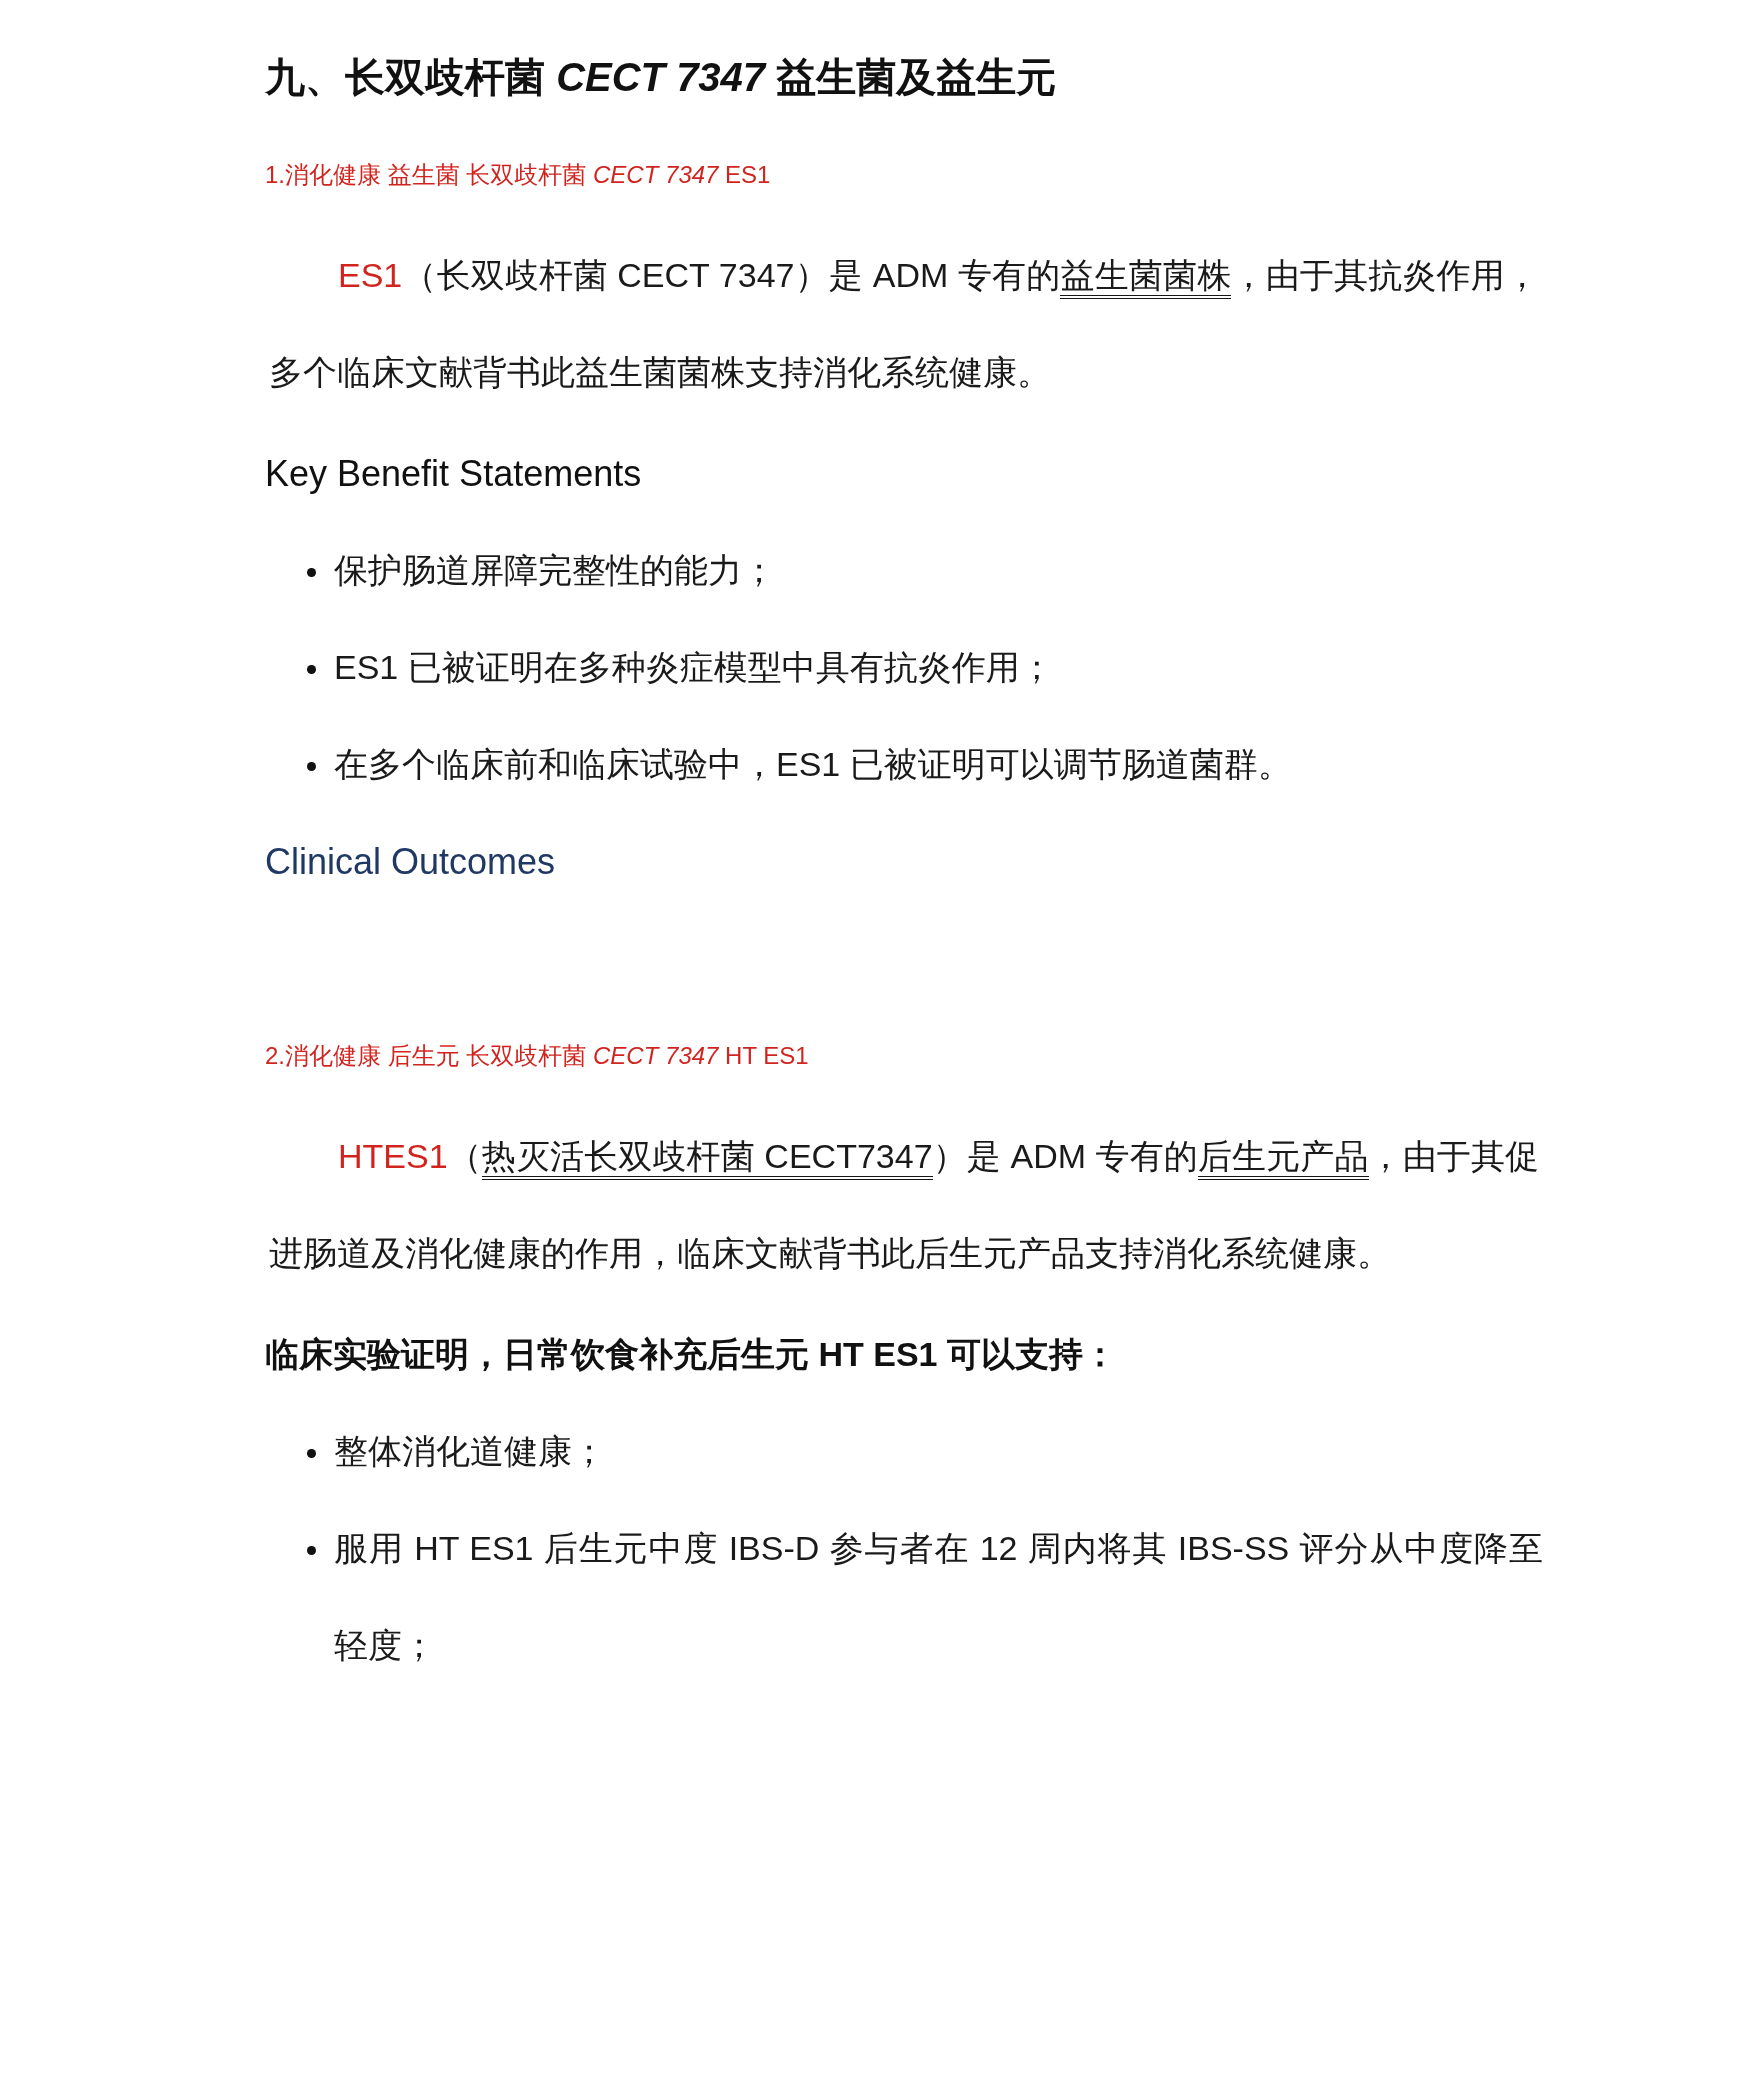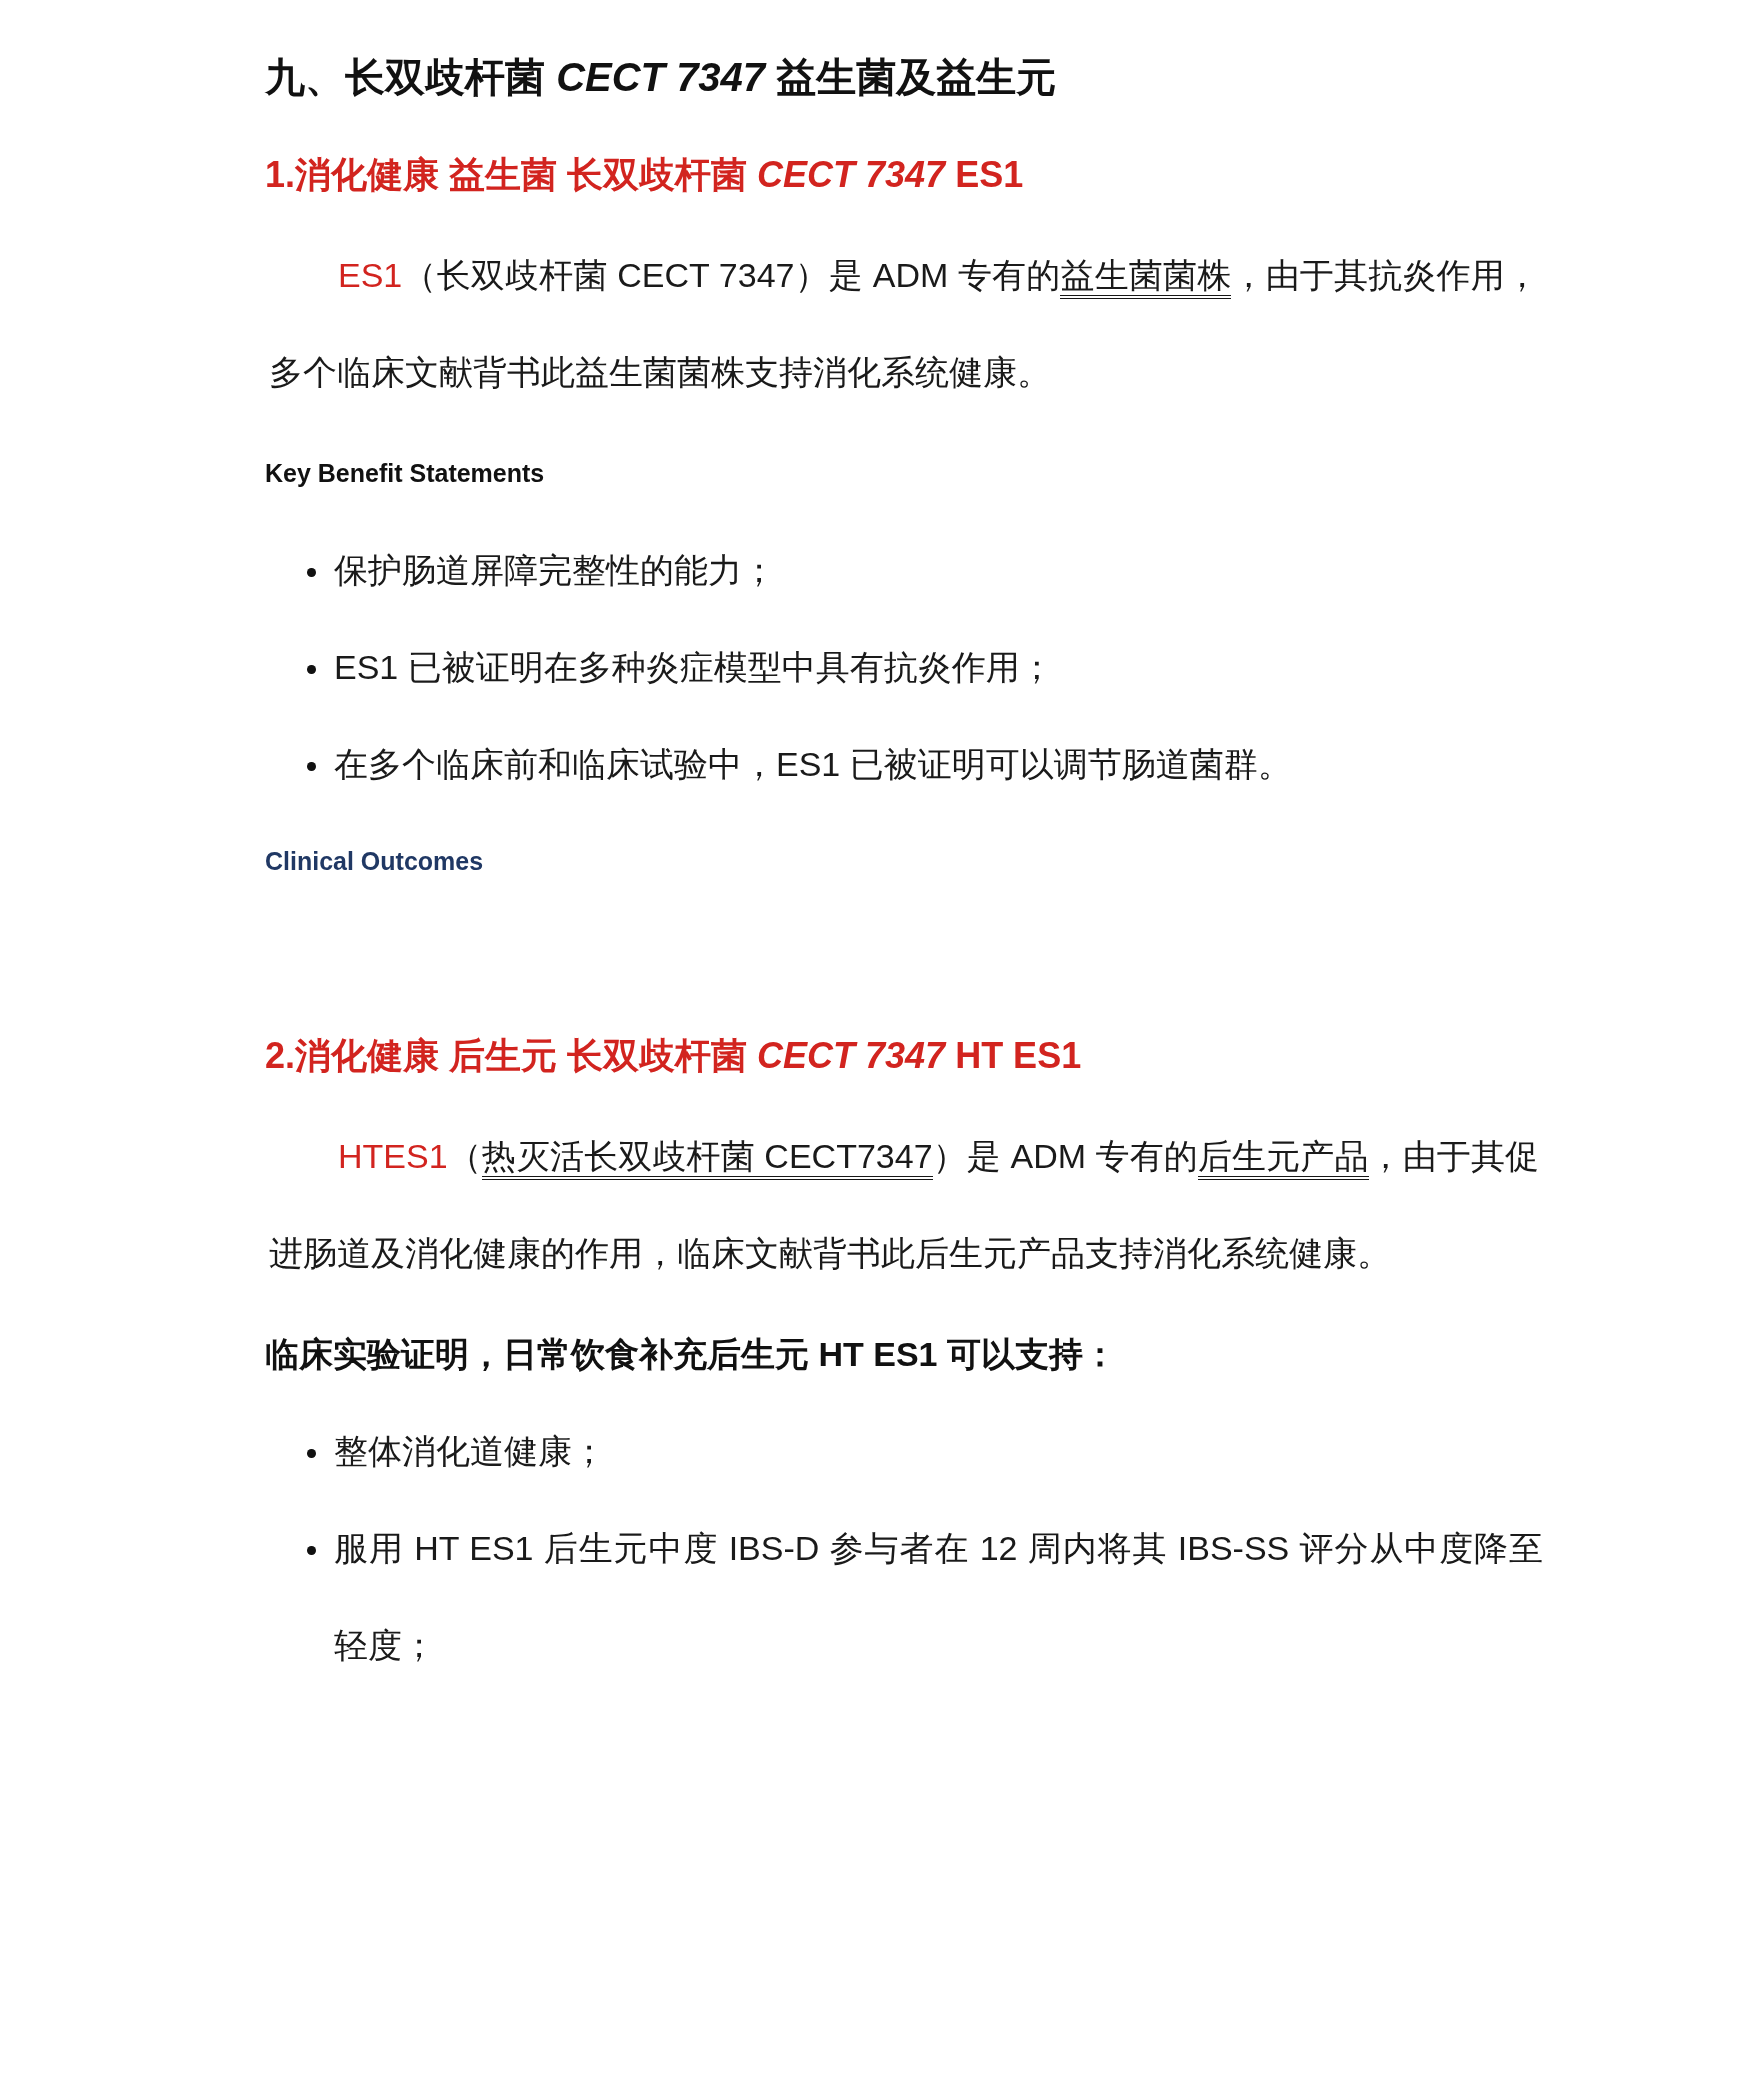--- a/index.html
+++ b/index.html
@@ -14,33 +14,33 @@
     width:1757px;height:1751px;
     padding:29px 214px 0 265px;
   }
   .line{line-height:97px;}
   .doc-title{
     font-size:40px;font-weight:700;color:#111111;
     white-space:nowrap;
   }
   .strain{font-style:italic;}
   .h-red{
-    font-size:36px;font-weight:700;color:var(--accent-red,#d2241f);
+    font-size:24px;font-weight:400;color:var(--accent-red,#d2241f);
     white-space:nowrap;
   }
   .para{
     font-size:34px;text-align:justify;text-indent:69px;margin:4px;
   }
   .lead-red{color:var(--accent-red,#d2241f);}
   .u{
     border-bottom:4.8px double #161616;
     padding-bottom:0.8px;
   }
   .h-en{
-    font-size:25px;font-weight:700;color:#111111;letter-spacing:0px;
+    font-size:36px;font-weight:400;color:#111111;letter-spacing:0px;
     white-space:nowrap;
   }
   .h-navy{color:var(--heading-navy,#203864);}
   .h-cn-bold{
     font-size:34px;font-weight:700;color:#111111;white-space:nowrap;
   }
   ul.blist{list-style:none;margin:0;padding:0;}
   ul.blist li{
     position:relative;
     padding-left:69px;

